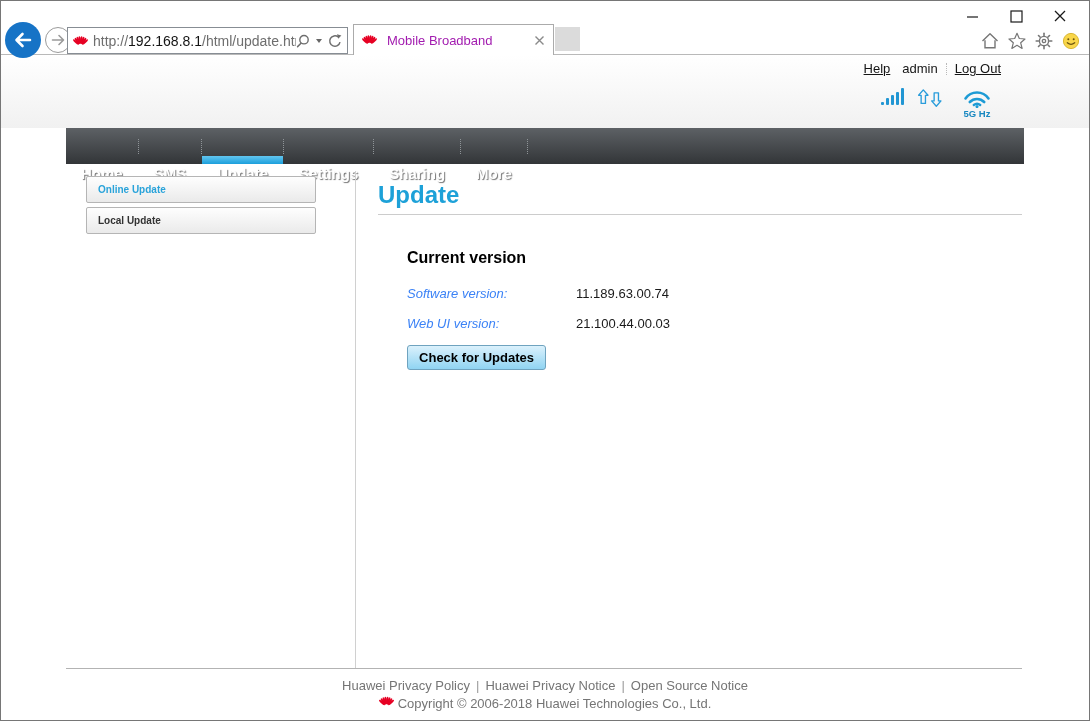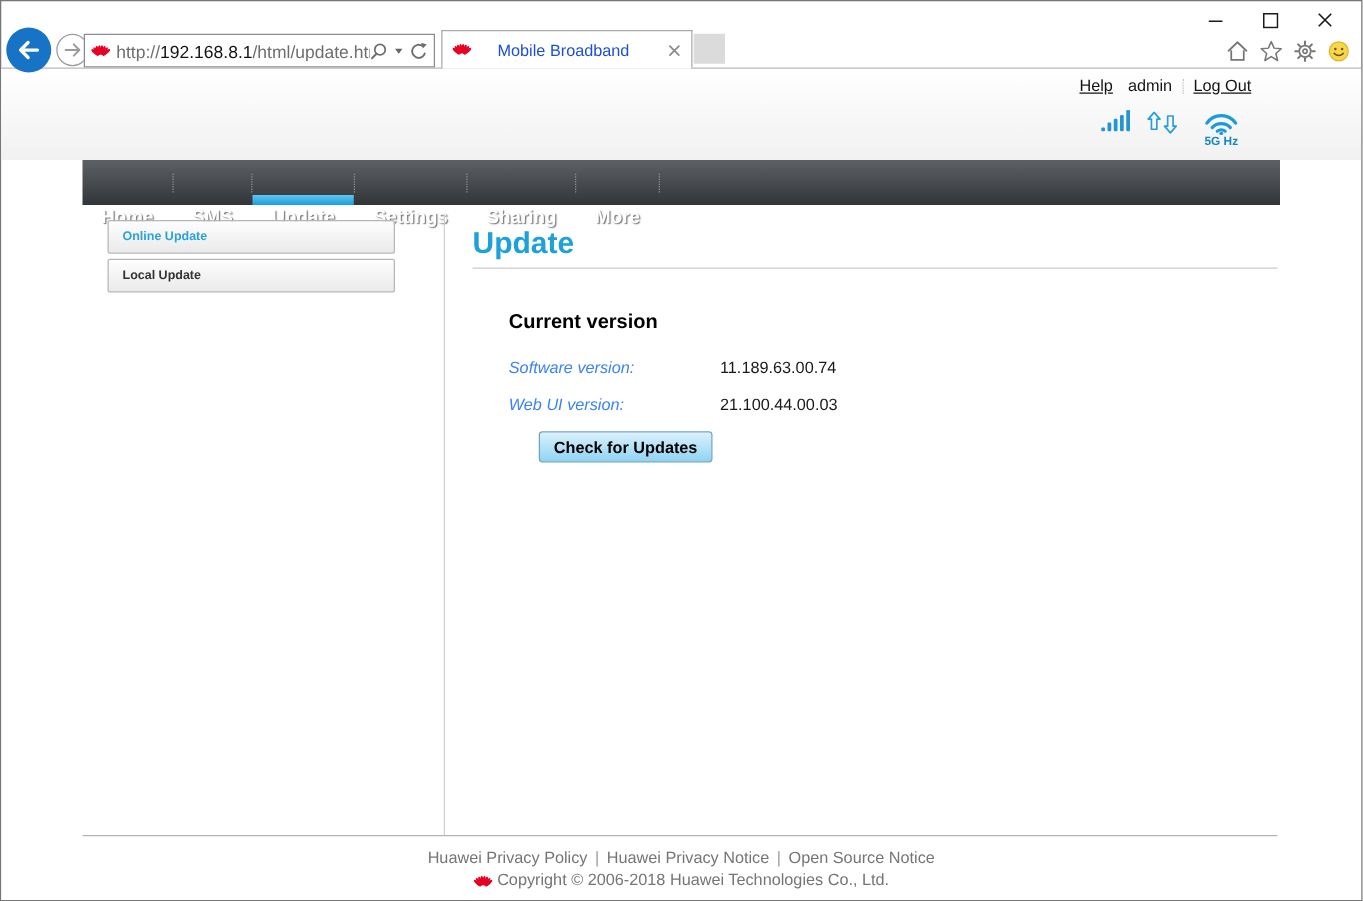--- a/index.html
+++ b/index.html
@@ -22,21 +22,21 @@
   .addressbar{ position:absolute; left:66px; top:26px; width:281px; height:27px; border:1px solid #878d94;
                background:#fff; display:flex; align-items:center; padding:0 5px; z-index:2; }
   .addressbar .url{ flex:1; font-size:14px; white-space:nowrap; overflow:hidden; margin-left:5px; }
   .url .dim{ color:#6e6e6e; }
   .url .host{ color:#141414; }
   .addr-icons{ display:flex; align-items:center; gap:6px; }
   .caret-down{ width:0; height:0; border-left:3.5px solid transparent; border-right:3.5px solid transparent; border-top:4px solid #666; }
 
   .tab{ position:absolute; left:352px; top:23px; width:201px; height:31px; background:#fff;
         border:1px solid #ababab; border-bottom:none; display:flex; align-items:center; padding:0 8px; z-index:3; }
-  .tab-title{ flex:1; font-size:13px; color:#1d4ed8; margin-left:21px; white-space:nowrap; overflow:hidden; }
+  .tab-title{ flex:1; font-size:13px; color:#a21caf; margin-left:10px; white-space:nowrap; overflow:hidden; }
   .newtab{ position:absolute; left:554px; top:26px; width:25px; height:24px; background:#dbdbdb; z-index:2; }
 
   .chrome-icons{ position:absolute; top:30px; right:9px; display:flex; gap:8px; z-index:3; }
   .chrome-icons .ci{ width:19px; height:19px; display:flex; align-items:center; justify-content:center; }
 
   
   .page{ position:absolute; top:54px; left:0; right:0; bottom:0; background:#fff; }
 
   .page-header{ position:absolute; top:0; left:0; right:0; height:73px; background:linear-gradient(#ffffff, #f1f1f1); }
   .user-links{ position:absolute; top:6px; right:88px; display:flex; align-items:center; font-size:13px; color:#141414; }
@@ -68,29 +68,29 @@
 
   .main-title{ position:absolute; left:377px; top:126px; font-size:24px; font-weight:bold; color:#1da1d8; }
   .title-hr{ position:absolute; left:377px; right:67px; top:159px; height:1px; background:#cccccc; }
 
   .section-heading{ position:absolute; left:406px; top:194px; font-size:16px; font-weight:bold; color:#000; }
   .field-label{ position:absolute; left:406px; font-size:13px; color:#3b82f6;font-style:italic; }
   .field-value{ position:absolute; left:575px; font-size:13px; color:#1a1a1a; }
 
   .check-btn{ position:absolute; left:406px; top:290px; width:139px; height:25px; border:1px solid #6fa3bf;
               border-radius:3px; background:linear-gradient(#dbf1fc, #90d4f2); font-family:"Liberation Sans",sans-serif;
-              font-size:13px; font-weight:bold; color:#000; cursor:pointer;margin-left:24px; }
+              font-size:13px; font-weight:bold; color:#000; cursor:pointer; }
 
   
   .footer-hr{ position:absolute; left:65px; right:67px; top:613px; height:1px; background:#b3b3b3; }
   .footer-line1{ position:absolute; top:623px; left:0; right:0; text-align:center; font-size:13px; color:#757575; }
   .footer-line1 .flink{ cursor:pointer; }
   .footer-line1 .fsep{ color:#9a9a9a; padding:0 6px; }
   .footer-line2{ position:absolute; top:641px; left:0; right:0; display:flex; justify-content:center;
-                 align-items:flex-end; gap:4px; font-size:13px; color:#757575; }
+                 align-items:flex-start; gap:4px; font-size:13px; color:#757575; }
 </style>
 </head>
 <body>
 
 <div class="window">
 
   <div class="win-controls">
     <div class="win-btn">
       <svg width="13" height="13" viewBox="0 0 13 13">
           <line x1="1" y1="7" x2="12" y2="7" stroke="#1a1a1a" stroke-width="1.2"></line>

